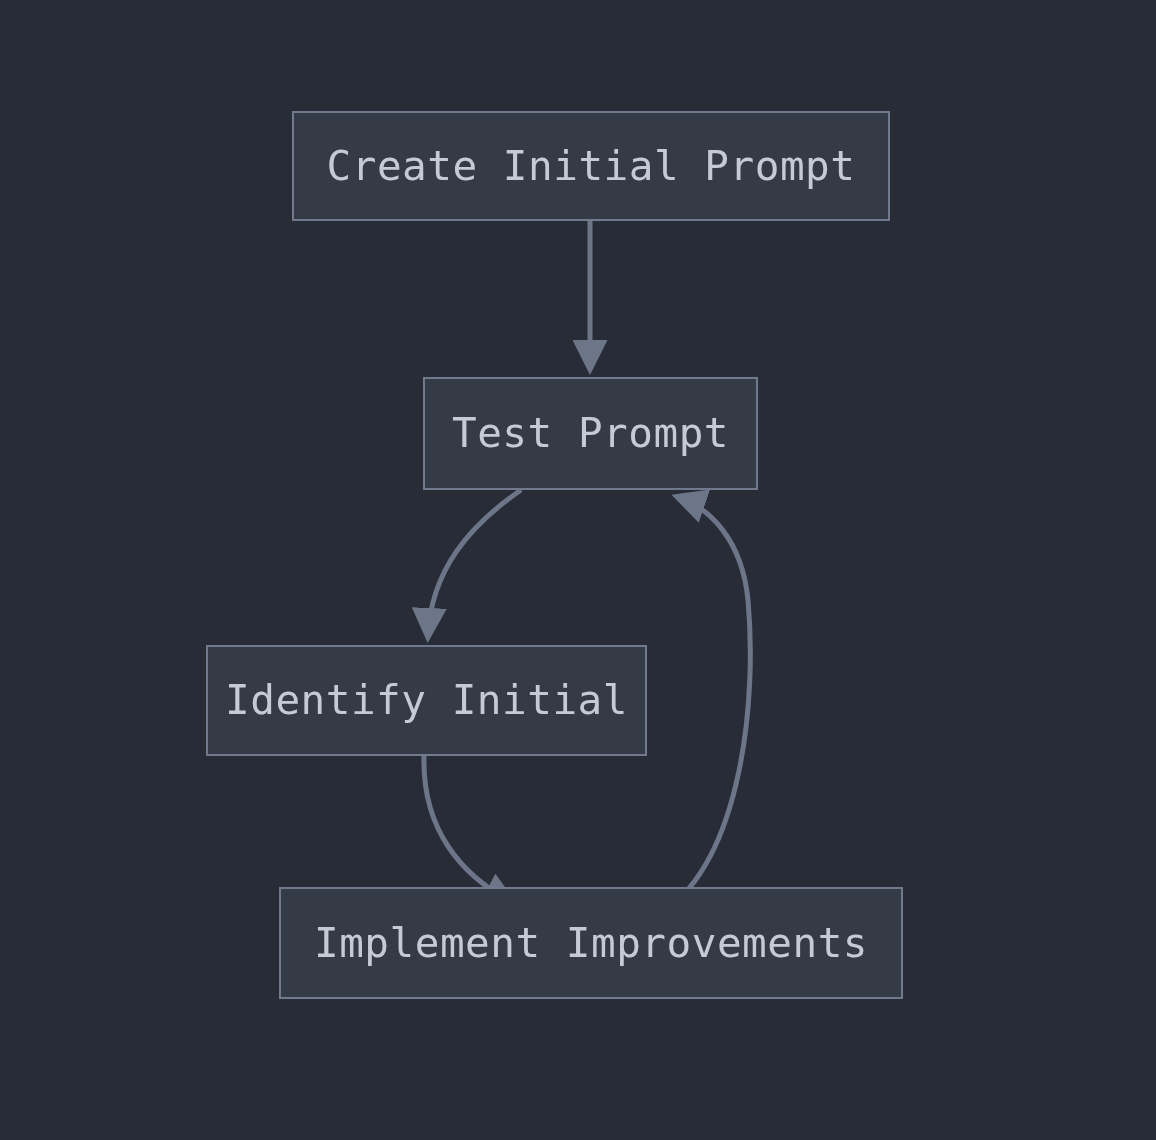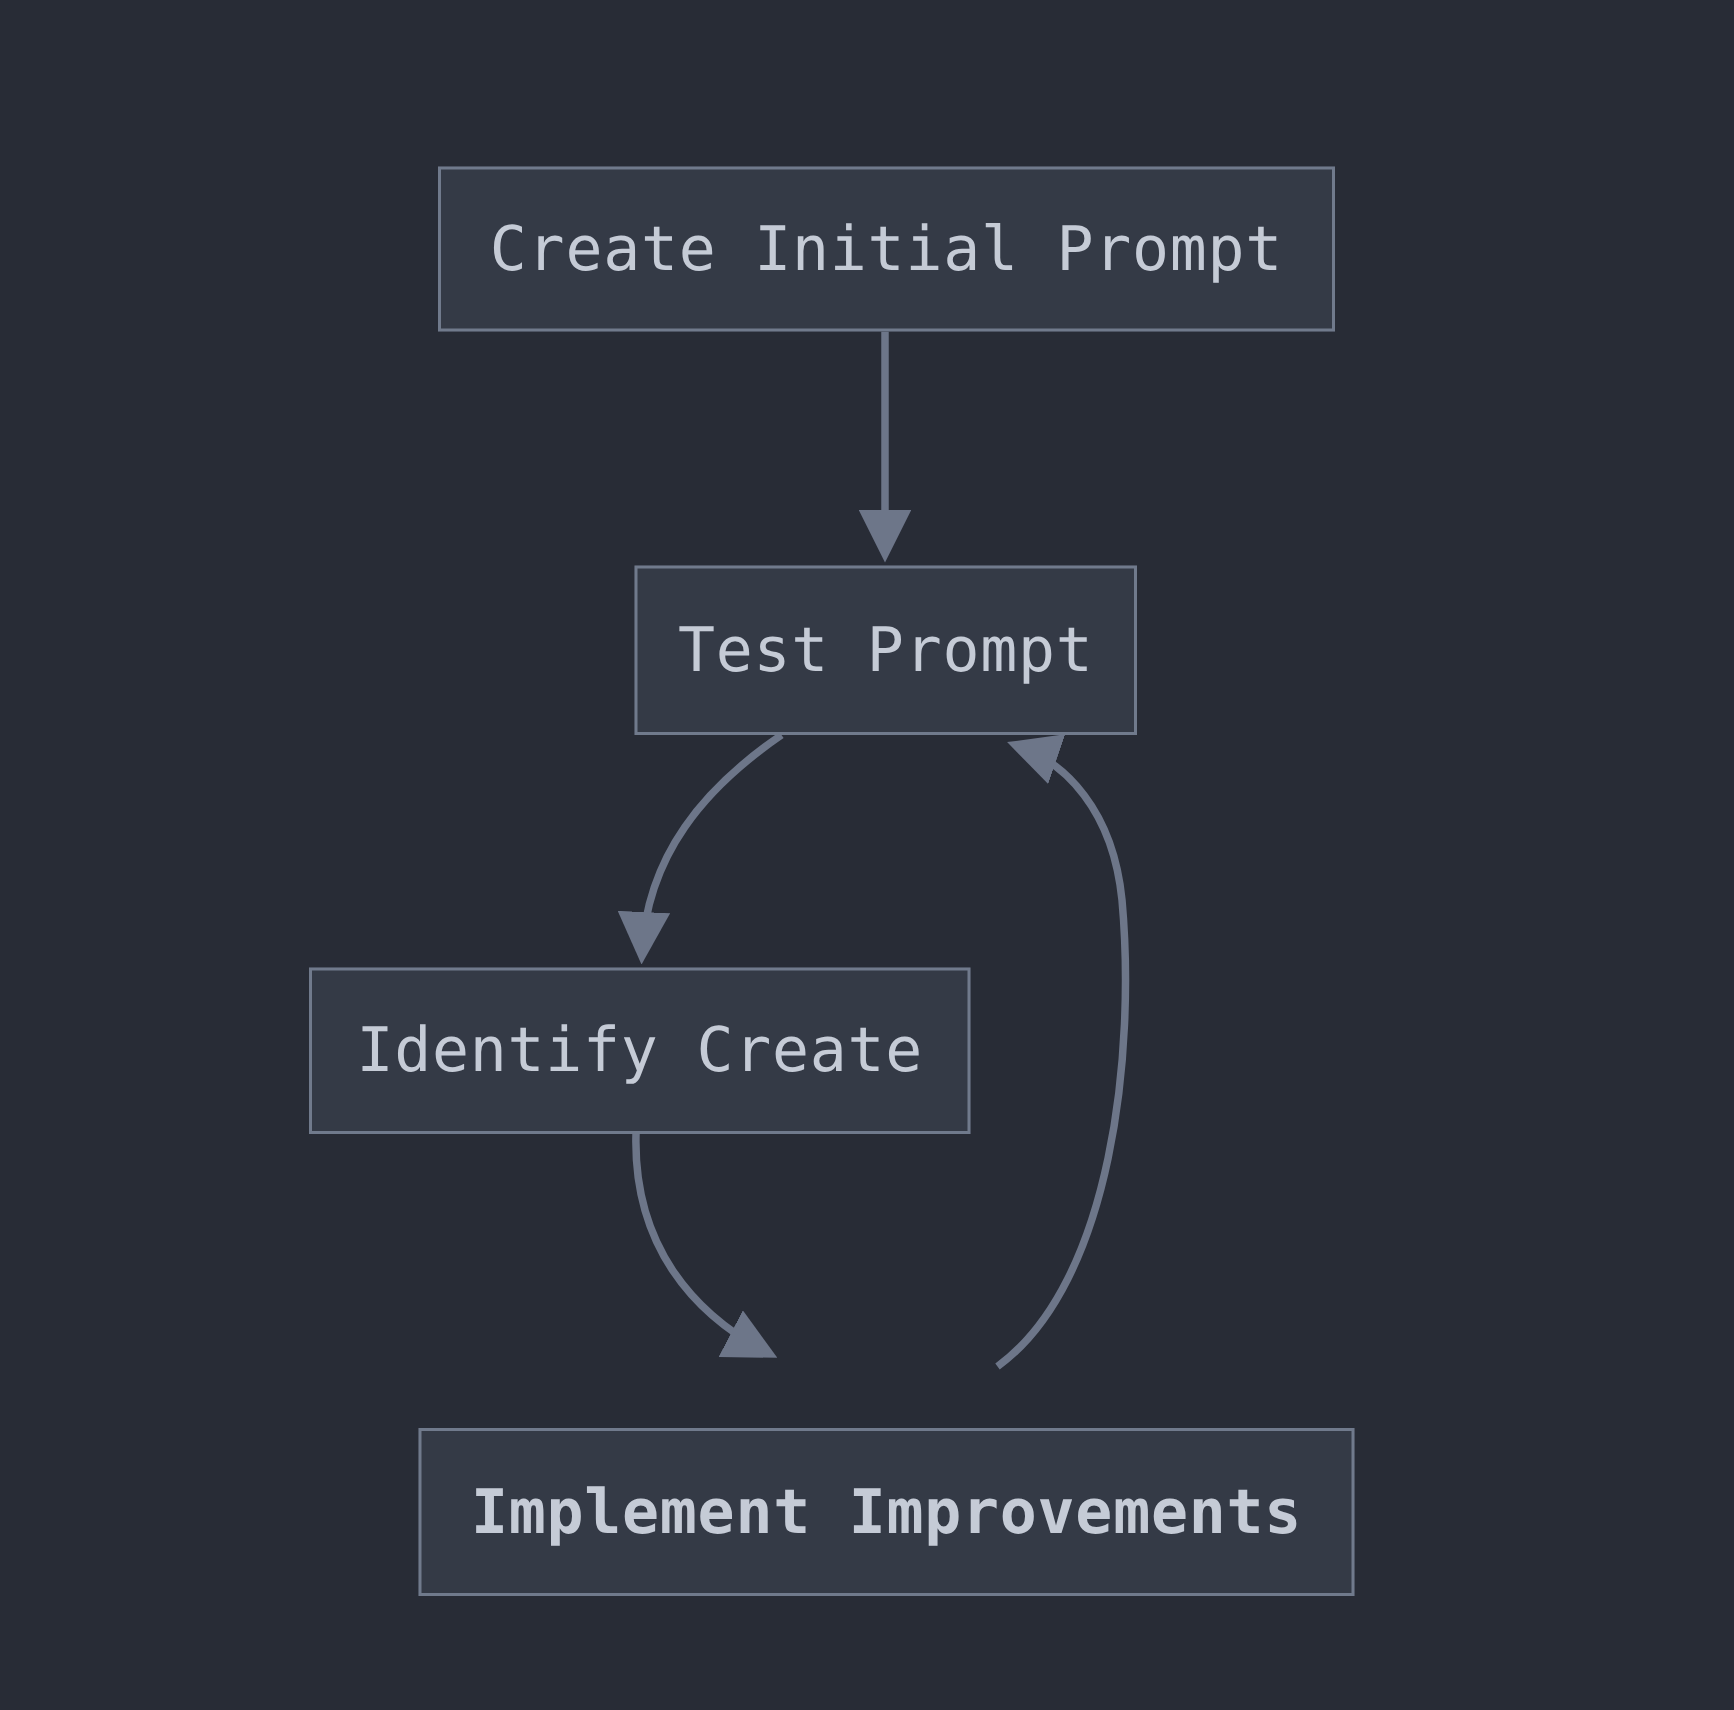--- a/index.html
+++ b/index.html
@@ -42,21 +42,21 @@
     font-size: 41px;
     line-height: 1;
     letter-spacing: 0.5px;
     white-space: nowrap;
     user-select: none;
   }
   
   #node-create-initial-prompt { left: 292px; top: 111px;  width: 598px; height: 110px; justify-content: center; }
   #node-test-prompt          { left: 423px; top: 377px;  width: 335px; height: 113px; }
   #node-identify-issues      { left: 206px; top: 645px;  width: 441px; height: 111px; }
-  #node-implement-improvements { left: 279px; top: 952px; width: 624px; height: 112px; font-weight: bold; }
+  #node-implement-improvements { left: 279px; top: 887px; width: 624px; height: 112px; }
 </style>
 </head>
 <body>
 
 <div id="diagram-root">
 
   <svg id="edge-layer" viewBox="0 0 1156 1140" width="1156" height="1140" aria-hidden="true">
     <defs>
       <marker id="arrowhead" markerWidth="7" markerHeight="7" refX="5.6" refY="3.5" orient="auto" markerUnits="strokeWidth">
         <path d="M0,0 L7,3.5 L0,7 Z" fill="#6d7689"></path>
@@ -74,20 +74,20 @@
 
   <div class="flow-node" id="node-create-initial-prompt">
     <span class="flow-node-label">Create Initial Prompt</span>
   </div>
 
   <div class="flow-node" id="node-test-prompt">
     <span class="flow-node-label">Test Prompt</span>
   </div>
 
   <div class="flow-node" id="node-identify-issues">
-    <span class="flow-node-label">Identify Create</span>
+    <span class="flow-node-label">Identify Initial</span>
   </div>
 
   <div class="flow-node" id="node-implement-improvements">
     <span class="flow-node-label">Implement Improvements</span>
   </div>
 
 </div>
 
 </body></html>

